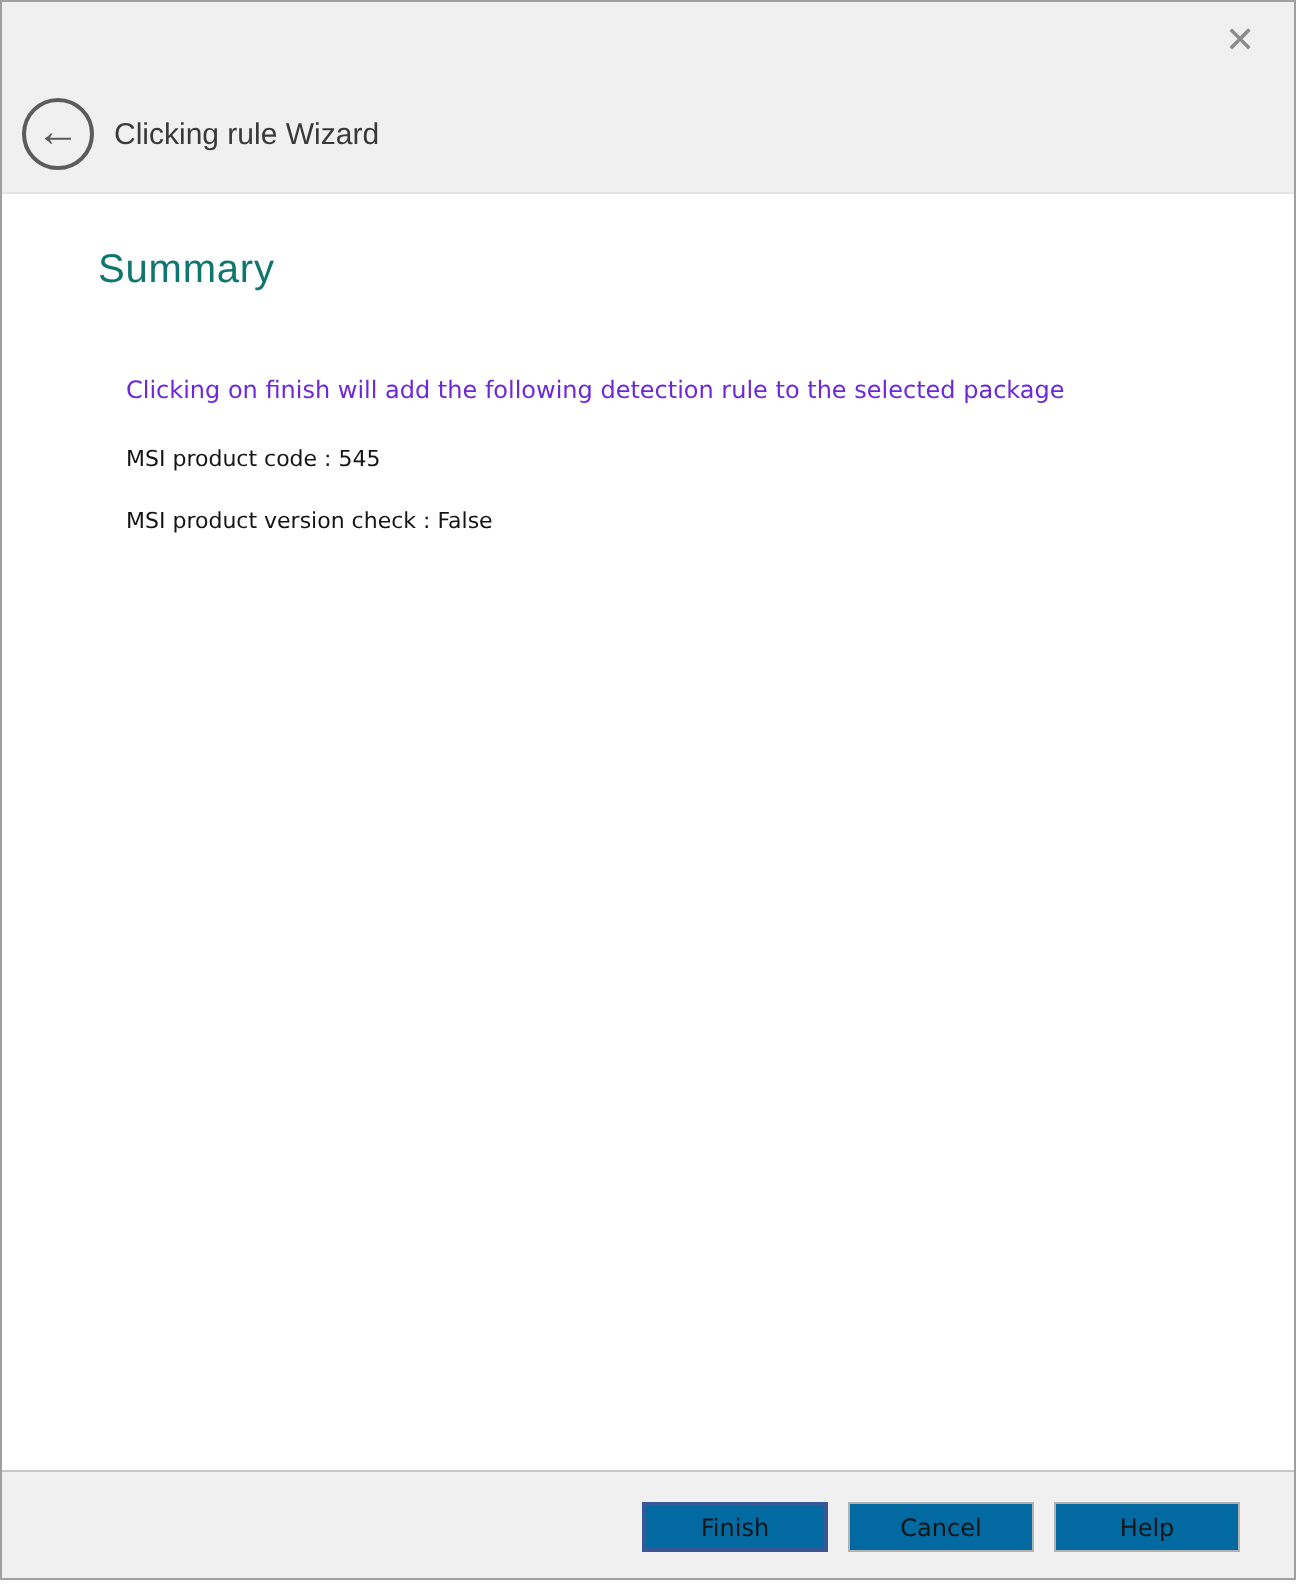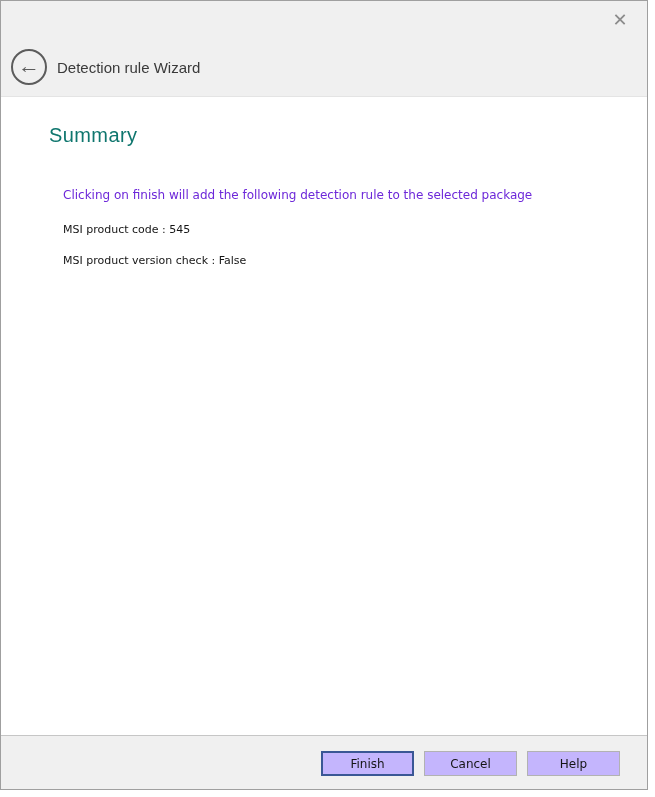--- a/index.html
+++ b/index.html
@@ -103,21 +103,21 @@
     height: 54px;
     background: #f0f0f0;
     border-top: 1px solid #c6c6c6;
   }
   .btn {
     position: absolute;
     top: 750px;
     width: 93px;
     height: 25px;
     box-sizing: border-box;
-    background: #c4b5fd;
+    background: #0369a1;
     border: 1px solid #b2b2b2;
     font-family: "DejaVu Sans", sans-serif;
     font-size: 12px;
     color: #151515;
     text-align: center;
     padding: 0;
     cursor: default;
   }
   .btn-finish {
     left: 320px;
@@ -129,21 +129,21 @@
 </head>
 <body>
 
 <div class="window">
 
   <div class="wizard-header">
     <div class="close-btn">✕</div>
     <div class="back-btn">
       <span class="back-arrow">←</span>
     </div>
-    <div class="wizard-title">Detection rule Wizard</div>
+    <div class="wizard-title">Clicking rule Wizard</div>
   </div>
 
   <div class="content-heading">Summary</div>
 
   <div class="content-desc">Clicking on finish will add the following detection rule to the selected package</div>
 
   <div class="detail-line line-0">MSI product code : 545</div>
 
   <div class="detail-line line-1">MSI product version check : False</div>
 

